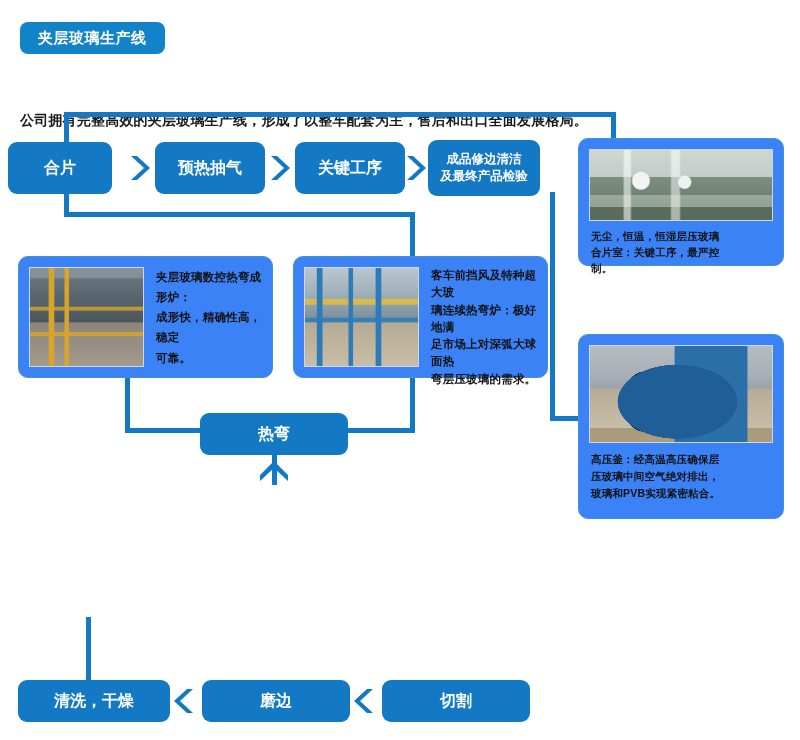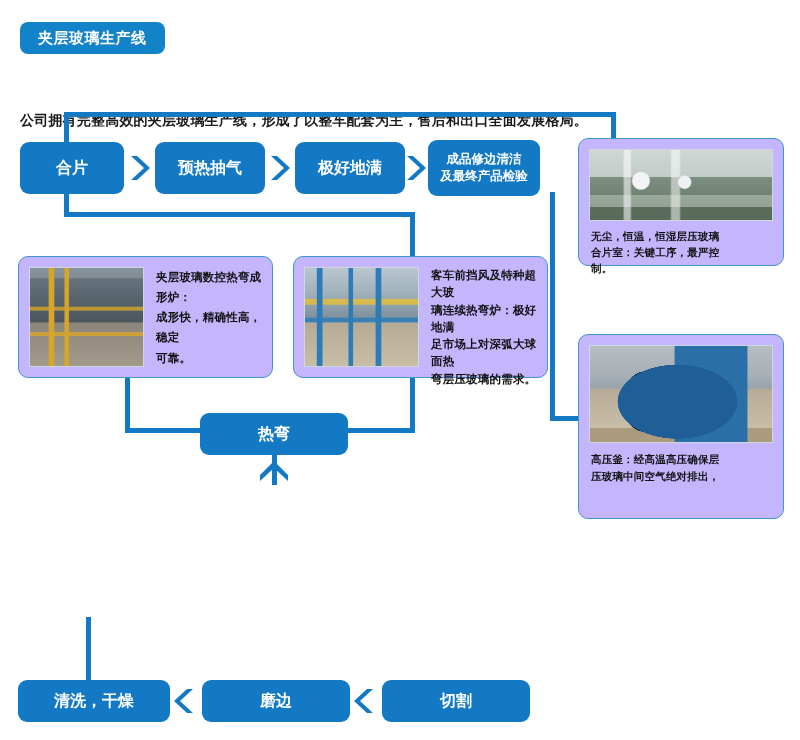--- a/index.html
+++ b/index.html
@@ -37,21 +37,21 @@
   }
   .pill.small { font-size: 12.5px; }
 
   
   .chev { position: absolute; width: 22px; height: 30px; }
   .chev svg { display: block; }
 
   
   .card {
     position: absolute;
-    background: #c4b5fd;
+    background: #3b82f6;
     border: 1.5px solid #3f94d2;
     border-radius: 10px;
   }
   .card-inner { display: flex; padding: 10px; gap: 12px; height: 100%; }
   .photo {
     flex: none; border: 1px solid #cfd8de;
     background-size: cover; background-position: center;
     position: relative; overflow: hidden;
   }
   .card-text {
@@ -150,42 +150,42 @@
   <div class="line" style="left:125px; top:378px; width:5px; height:53px;"></div>
   <div class="line" style="left:125px; top:428px; width:80px; height:5px;"></div>
 
   <div class="line" style="left:410px; top:378px; width:5px; height:53px;"></div>
   <div class="line" style="left:345px; top:428px; width:70px; height:5px;"></div>
 
   <div class="line" style="left:272px; top:455px; width:5px; height:30px;"></div>
 
   <div class="line" style="left:86px; top:617px; width:5px; height:65px;"></div>
 
-  <div class="pill" style="left:20px; top:142px; width:104px; height:52px;">
+  <div class="pill" style="left:8px; top:142px; width:104px; height:52px;">
     <span>合片</span>
   </div>
 
   <div class="chev" style="left:128px; top:153px;">
     <svg width="22" height="30" viewBox="0 0 22 30">
         <path d="M3 3 L16 15 L3 27 L9 27 L22 15 L9 3 Z" fill="#1379c4"></path>
       </svg>
   </div>
 
   <div class="pill" style="left:155px; top:142px; width:110px; height:52px;">
     <span>预热抽气</span>
   </div>
 
   <div class="chev" style="left:268px; top:153px;">
     <svg width="22" height="30" viewBox="0 0 22 30">
         <path d="M3 3 L16 15 L3 27 L9 27 L22 15 L9 3 Z" fill="#1379c4"></path>
       </svg>
   </div>
 
   <div class="pill" style="left:295px; top:142px; width:110px; height:52px;">
-    <span>极好地满</span>
+    <span>关键工序</span>
   </div>
 
   <div class="chev" style="left:404px; top:153px;">
     <svg width="22" height="30" viewBox="0 0 22 30">
         <path d="M3 3 L16 15 L3 27 L9 27 L22 15 L9 3 Z" fill="#1379c4"></path>
       </svg>
   </div>
 
   <div class="pill small" style="left:428px; top:140px; width:112px; height:56px; flex-direction:column;">
     <span>成品修边清洁</span>
@@ -225,20 +225,21 @@
       </div>
     </div>
   </div>
 
   <div class="card stacked" style="left:578px; top:334px; width:206px; height:185px;">
     <div class="card-inner">
       <div class="photo ph-autoclave" style="width:100%; height:98px;"></div>
       <div class="card-text" style="line-height:1.6; font-size:10.5px;">
         <div>高压釜：经高温高压确保层</div>
         <div>压玻璃中间空气绝对排出，</div>
+        <div>玻璃和PVB实现紧密粘合。</div>
       </div>
     </div>
   </div>
 
   <div class="pill" style="left:200px; top:413px; width:148px; height:42px;">
     <span>热弯</span>
   </div>
 
   <div class="chev" style="left:258px; top:458px; width:32px; height:24px;">
     <svg width="32" height="24" viewBox="0 0 32 24">

